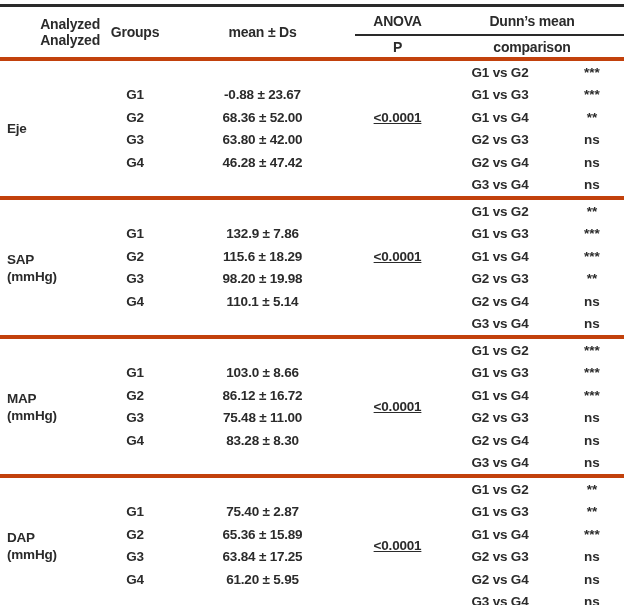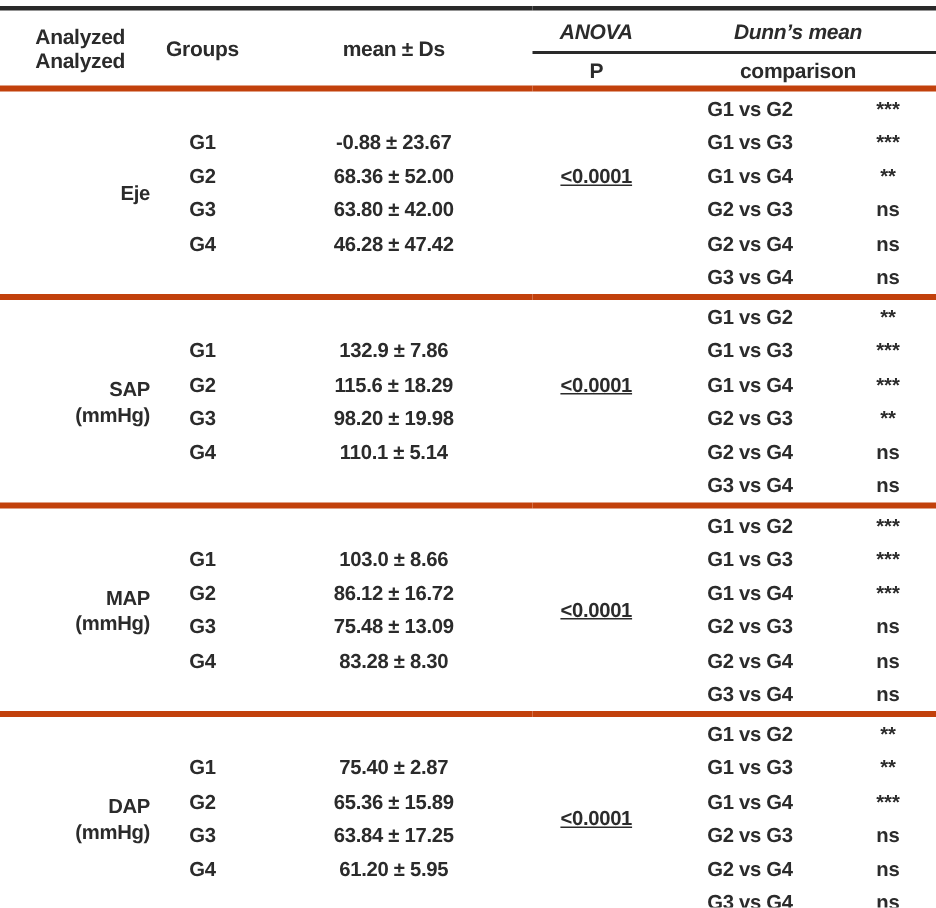--- a/index.html
+++ b/index.html
@@ -36,38 +36,38 @@
   th {
     font-size: 14px;
     font-weight: bold;
     padding: 0;
     vertical-align: middle;
     text-align: center;
   }
   tr.h1 th { height: 27px; }
   tr.h2 th { height: 21px; }
   th.hdr-vars {
-    text-align: center;
+    text-align: right;
     padding-left: 7px;
     line-height: 16px;
   }
   th.span2 { border-bottom: 2px solid #2a2a2a; }
-  th.subline { border-bottom: 2px solid #2a2a2a; font-style: italic; }
+  th.subline { border-bottom: 2px solid #2a2a2a; }
   tr.h2 th { border-bottom: 2px solid #2a2a2a; }
 
   tbody td {
     font-size: 13.5px;
     height: 22.5px;
     padding: 0;
     text-align: center;
     vertical-align: middle;
   }
   tr.block-start td { border-top: 4px solid #c2410c; }
   td.var-cell {
-    text-align: right;
+    text-align: left;
     padding-left: 7px;
     line-height: 17px;
   }
   td.p-cell { vertical-align: middle; text-decoration: underline; }
   .p-val { display: block; }
   .p-shift { transform: translateY(-11px); }
   td.sig-cell { letter-spacing: 0; }
 </style>
 </head>
 <body>
@@ -204,21 +204,21 @@
           <td class="sig-cell">***</td>
         </tr>
         <tr>
           <td class="group-cell">G2</td>
           <td class="mean-cell">86.12 ± 16.72</td>
           <td class="comp-cell">G1 vs G4</td>
           <td class="sig-cell">***</td>
         </tr>
         <tr>
           <td class="group-cell">G3</td>
-          <td class="mean-cell">75.48 ± 13.09</td>
+          <td class="mean-cell">75.48 ± 11.00</td>
           <td class="comp-cell">G2 vs G3</td>
           <td class="sig-cell">ns</td>
         </tr>
         <tr>
           <td class="group-cell">G4</td>
           <td class="mean-cell">83.28 ± 8.30</td>
           <td class="comp-cell">G2 vs G4</td>
           <td class="sig-cell">ns</td>
         </tr>
         <tr>

